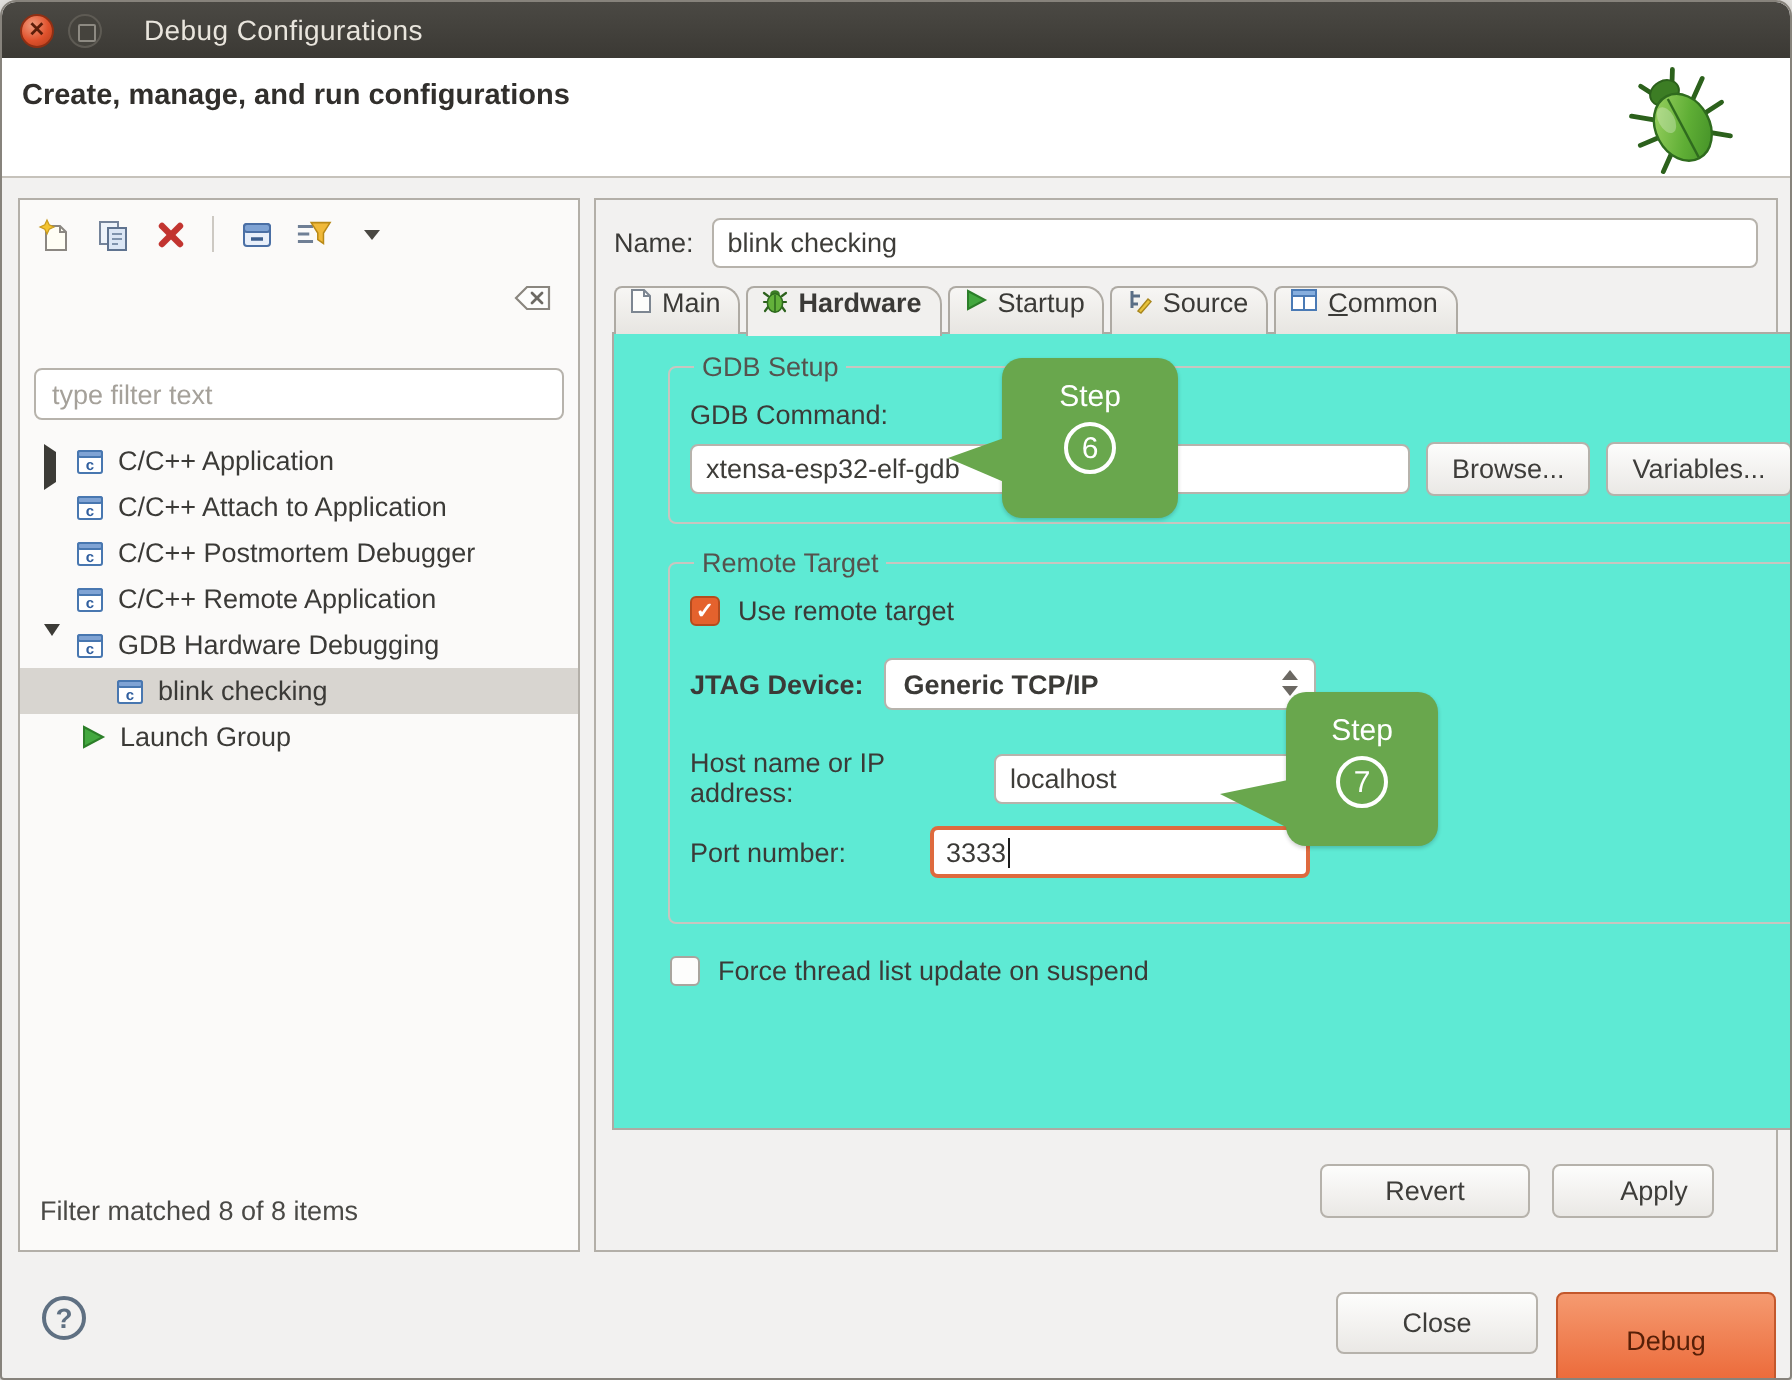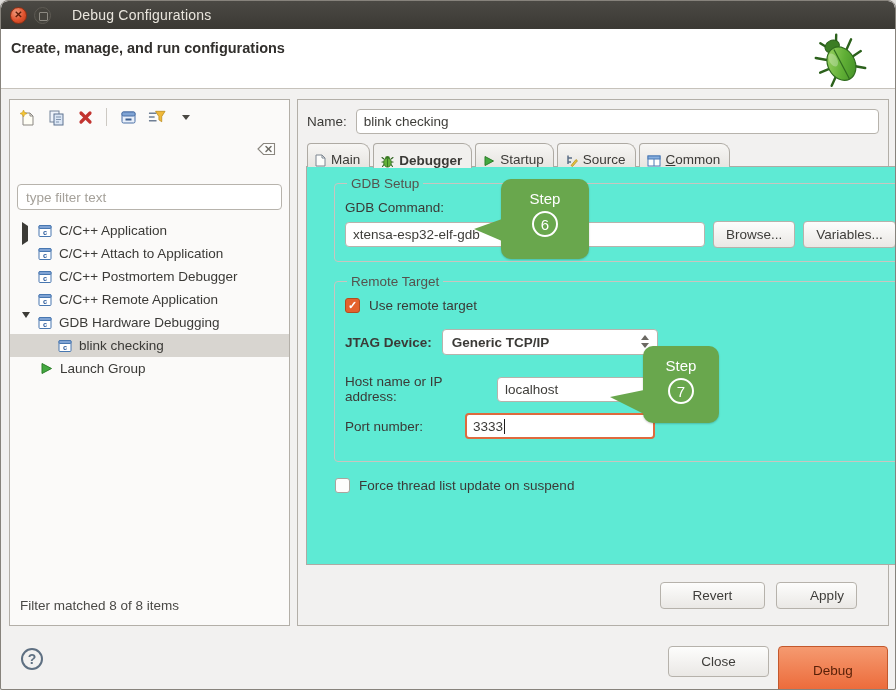--- a/index.html
+++ b/index.html
@@ -62,21 +62,21 @@
 
   
   .right-panel{ position:absolute; left:296px; top:0; width:592px; height:527px;
     border:1px solid #b3afa8; background:#f2f1f0; padding:8px;}
   .name-row{ display:flex; align-items:center; gap:9px; margin:1px 1px 9px;}
   .text-input{ height:25px; border:1px solid #b7b3ac; border-radius:4px; background:#fff;
     padding:0 7px; font:13.5px "Liberation Sans",sans-serif; color:#3e3d39; outline:none;}
   .name-input{ flex:1;}
 
   .tabs{ display:flex; margin-left:1px; position:relative; z-index:2;}
-  .tab{ height:24px; padding:0 9px 0 7px; display:flex; align-items:flex-end; gap:5px;
+  .tab{ height:24px; padding:0 9px 0 7px; display:flex; align-items:flex-start; gap:5px;
     border:1px solid #aeaaa3; border-bottom:none; border-radius:4px 9px 0 0;
     background:linear-gradient(#f7f6f4,#e7e5e1); margin-right:3px; cursor:default; white-space:nowrap;}
   .tab.active{ background:#f1f0ee; font-weight:bold; margin-bottom:-1px; height:25px; z-index:3;}
   .mnemonic::first-letter{ text-decoration:underline;}
 
   .tab-content{ position:absolute; left:8px; top:66px; width:672px; height:399px;
     border:1px solid #aeaaa3; background:#5eead4; padding:7px 24px; z-index:1;}
 
   fieldset{ border:1px solid #c9c5bf; border-radius:4px; margin:2px 3px 12px; padding:2px 10px 13px;}
   legend{ color:#55534e; padding:0 4px; margin-left:2px;}
@@ -353,21 +353,21 @@
                 <line x1="3" y1="7" x2="1" y2="7"></line>
                 <line x1="3" y1="9.5" x2="1.5" y2="11.5"></line>
               <line x1="10" y1="4" x2="12" y2="2.5"></line>
                 <line x1="10" y1="7" x2="12" y2="7"></line>
                 <line x1="10" y1="9.5" x2="11.5" y2="11.5"></line>
             </g>
             <ellipse cx="6.5" cy="3" rx="2.4" ry="1.9" fill="#3c7d24"></ellipse>
             <ellipse cx="6.5" cy="7.5" rx="3.8" ry="4.6" fill="#63b13a" stroke="#2f6b1e" stroke-width="0.8"></ellipse>
             <line x1="6.5" y1="3.5" x2="6.5" y2="12" stroke="#2f6b1e" stroke-width="0.8"></line>
           </svg>
-          <span>Debugger</span>
+          <span>Hardware</span>
         </div>
         <div class="tab">
           <svg width="12" height="12" viewBox="0 0 12 12">
               <path d="M2 1.5 L10.5 6 L2 10.5 Z" fill="#43a83f" stroke="#2c7e29"></path>
             </svg>
           <span>Startup</span>
         </div>
         <div class="tab">
           <svg width="13" height="13" viewBox="0 0 13 13">
             <g stroke="#5a6e86" stroke-width="1.5" fill="none">

